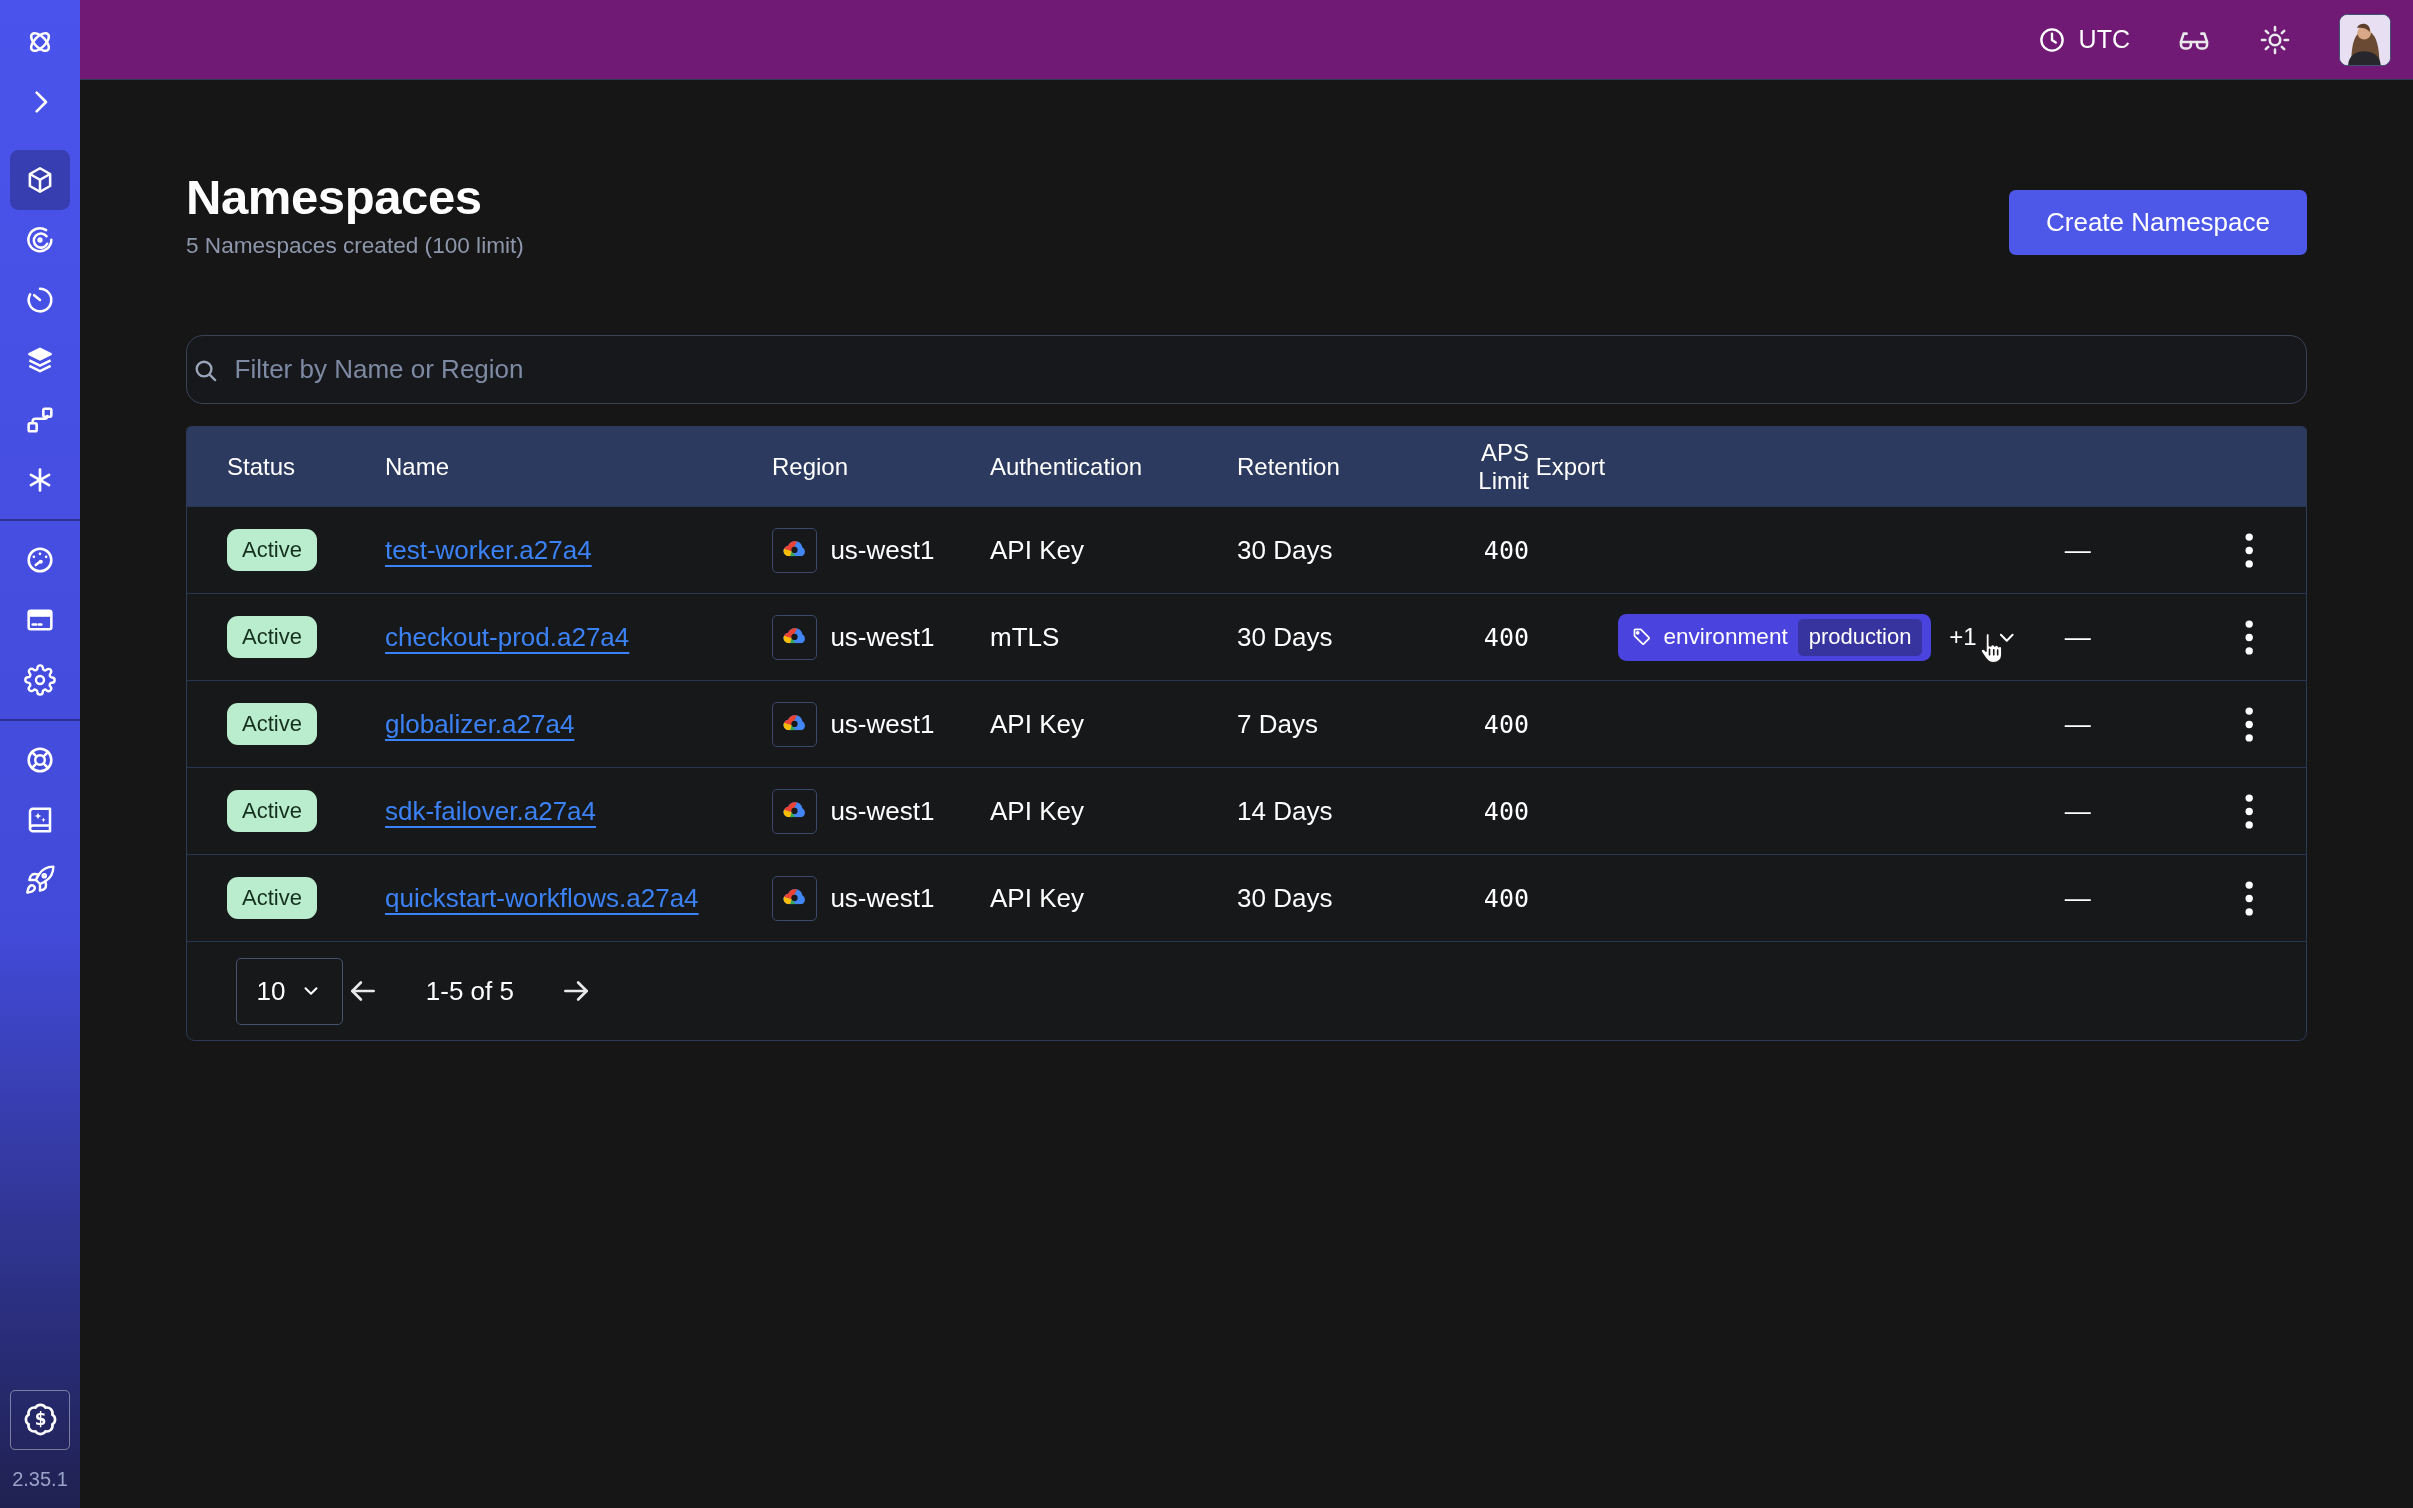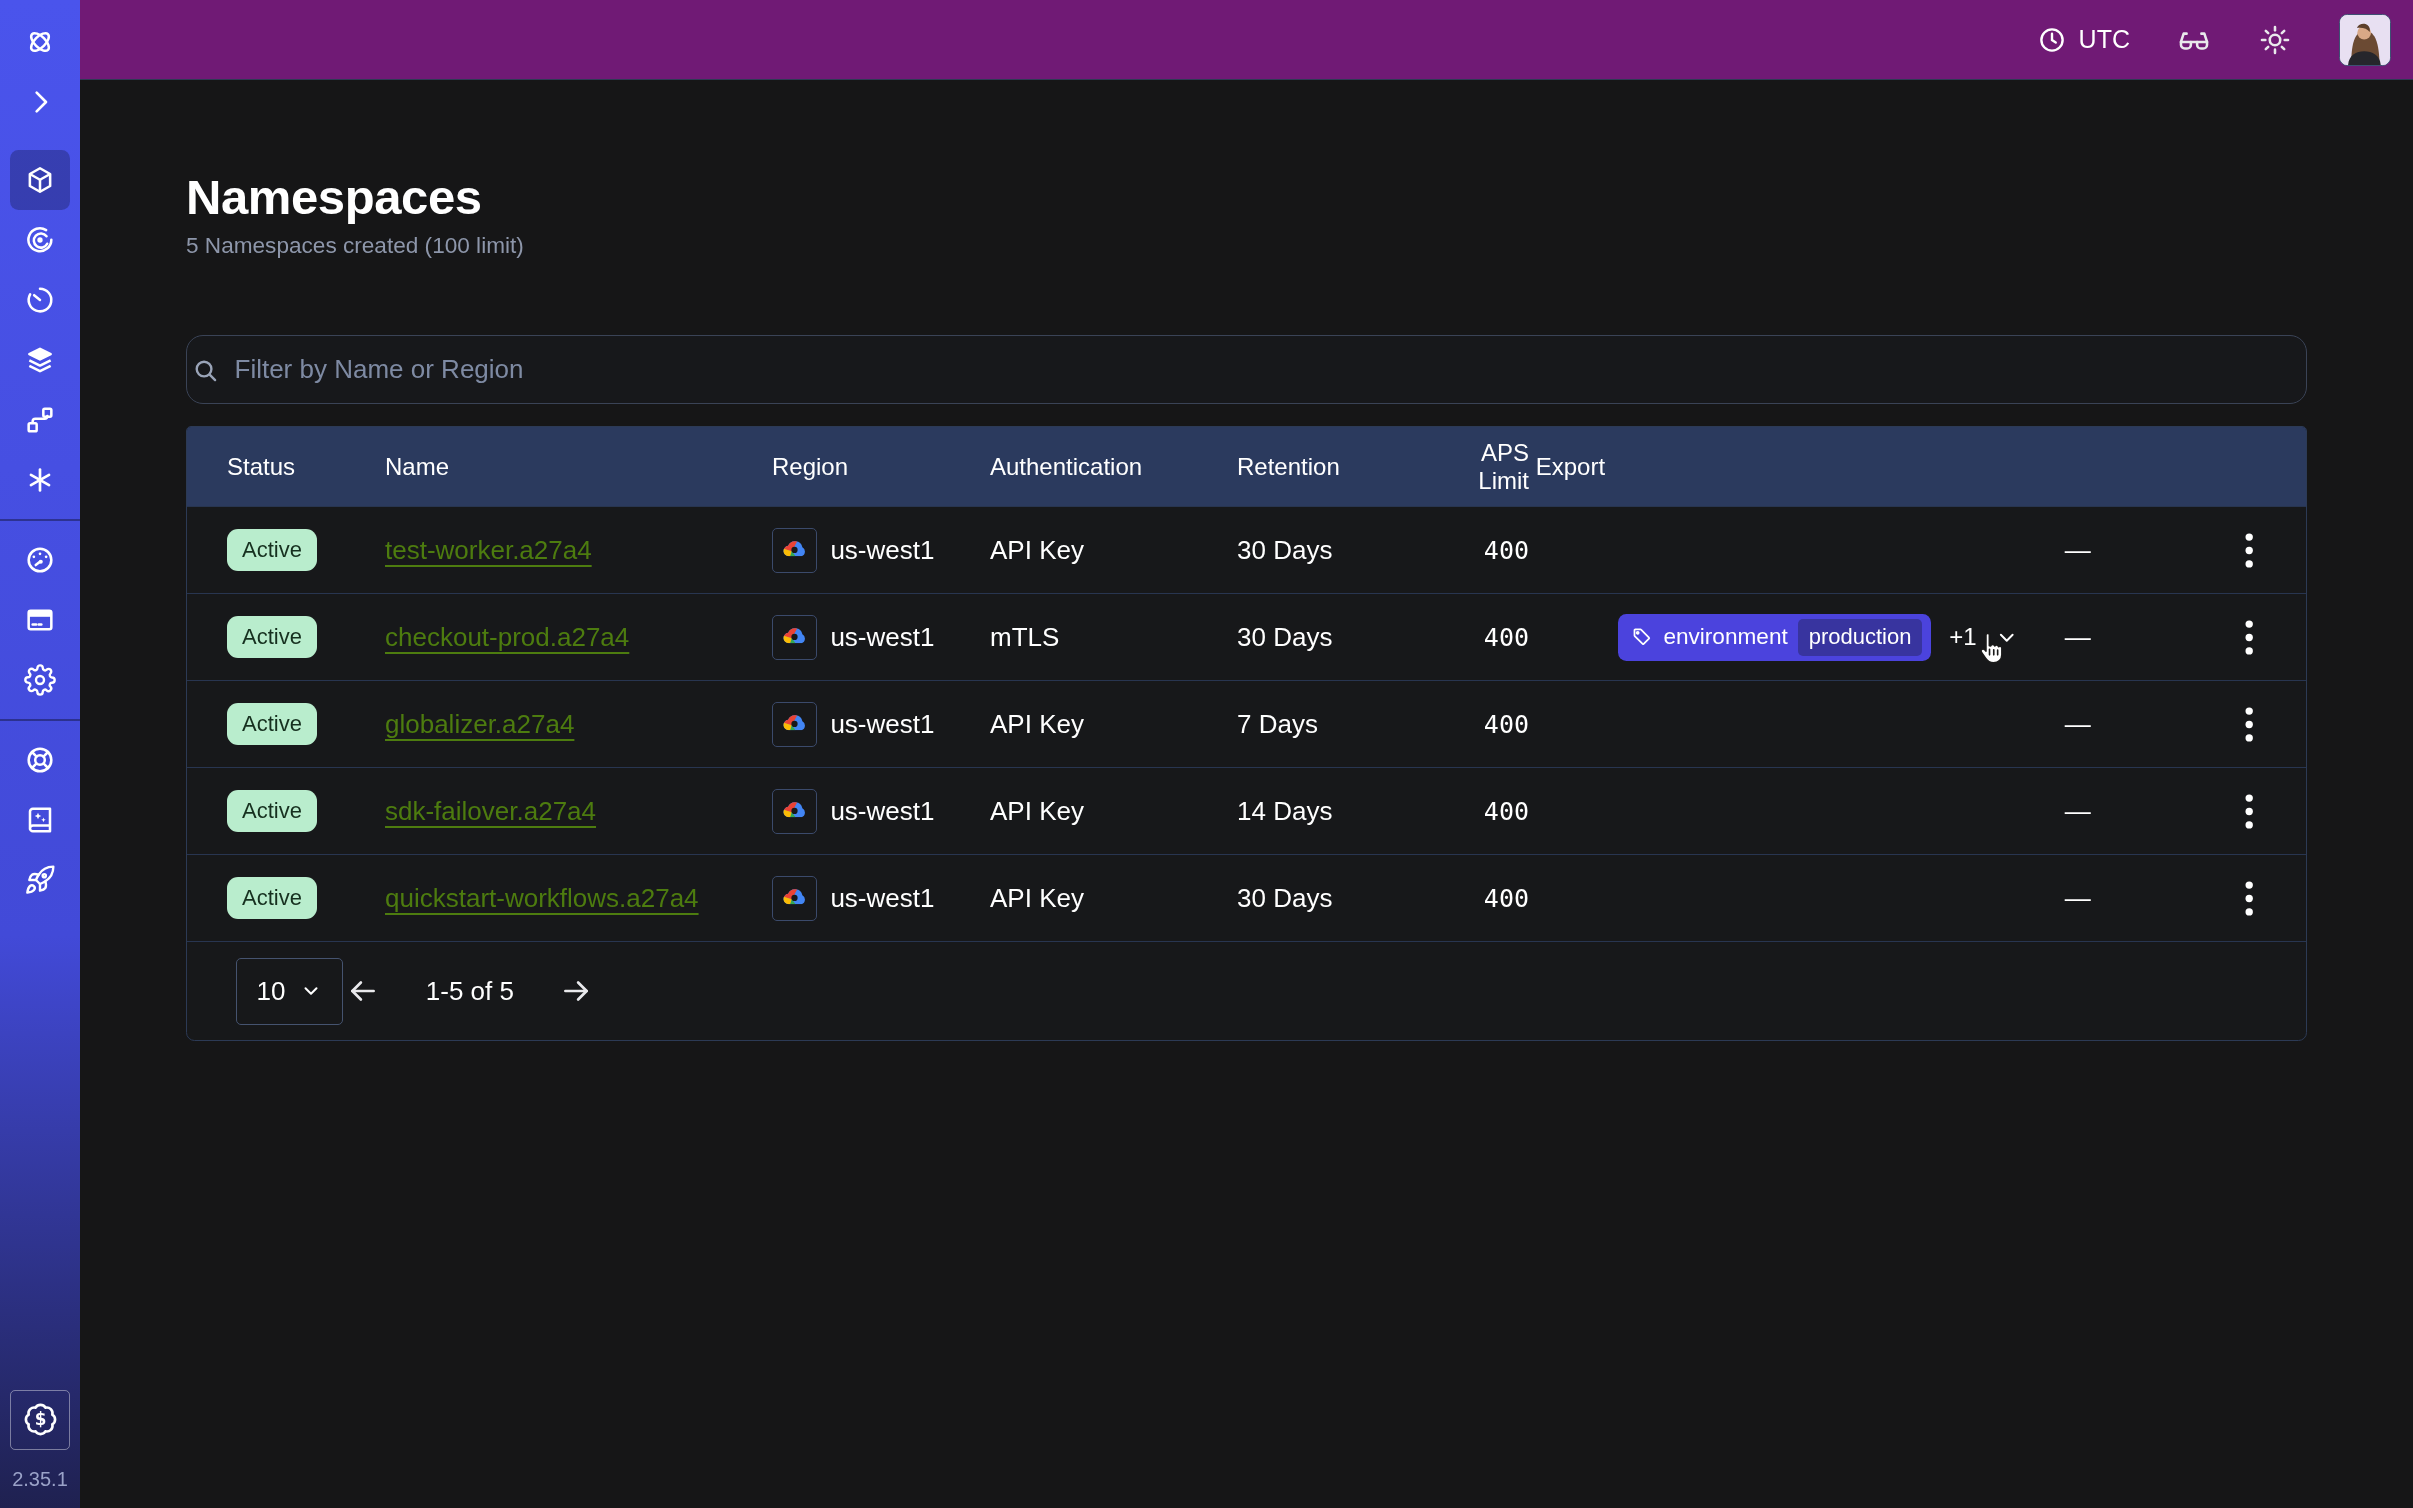--- a/index.html
+++ b/index.html
@@ -110,21 +110,21 @@
   .c-aps{text-align:right;font-family:"DejaVu Sans Mono",monospace;font-size:25px;}
   .thead .c-aps{font-family:inherit;font-size:24px;}
   .c-tags{padding-left:89px;display:flex;align-items:center;gap:18.4px;}
   .c-export{padding-left:6.7px;}
   .c-menu{justify-self:center;}
   .badge{
     display:inline-block;background:var(--badge-bg);color:var(--badge-text);
     font-size:22px;padding:10px 15px;border-radius:11px;line-height:1;
   }
   .ns-link{
-    color:#4d7c0f;text-decoration:underline;text-underline-offset:5.9px;
+    color:#3b82f6;text-decoration:underline;text-underline-offset:5.9px;
     text-decoration-thickness:1.7px;cursor:pointer;font-size:26px;
   }
   .c-region{display:flex;align-items:center;gap:13.4px;}
   .gcp-box{
     width:45px;height:45px;border:1.7px solid #3b4a6b;border-radius:5px;
     display:flex;align-items:center;justify-content:center;flex:0 0 auto;
   }
   .gcp-box svg{width:30px;height:30px;}
   .tag-chip{
     display:inline-flex;align-items:center;gap:10px;height:47px;
@@ -336,20 +336,21 @@
   </button>
 </header>
 
 <main class="main">
 
   <div class="page-head">
     <div>
       <h1 class="page-title">Namespaces</h1>
       <div class="page-sub">5 Namespaces created (100 limit)</div>
     </div>
+    <button class="create-btn">Create Namespace</button>
   </div>
 
   <div class="filter">
     <svg viewBox="0 0 24 24" fill="none" stroke="currentColor" stroke-width="2" stroke-linecap="round">
       <circle cx="11" cy="11" r="6.2"></circle>
         <path d="M15.7 15.7L20.3 20.3"></path>
     </svg>
     <input type="text" placeholder="Filter by Name or Region" style="">
   </div>
 

